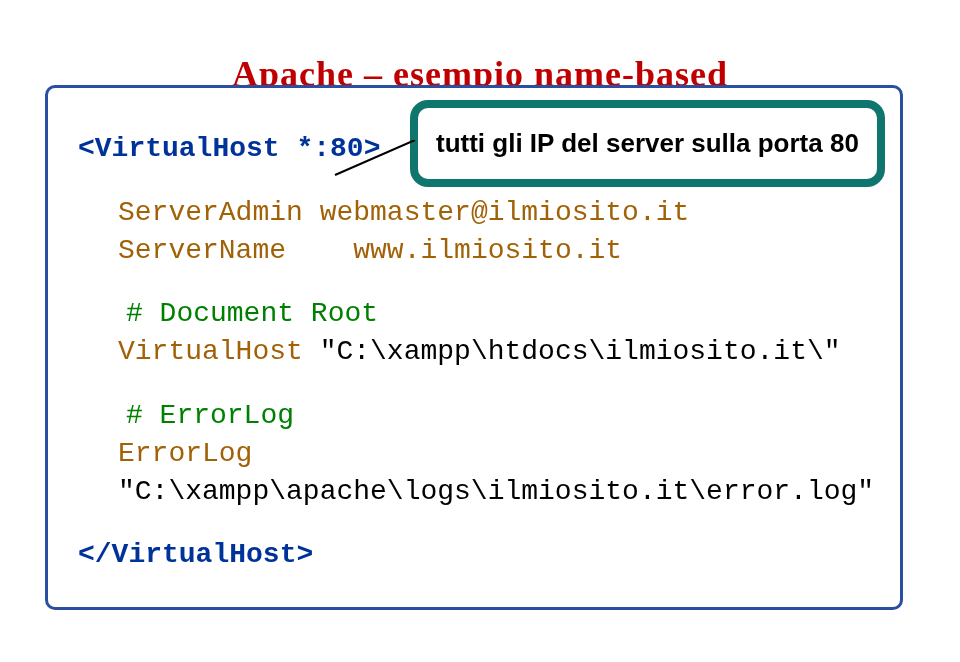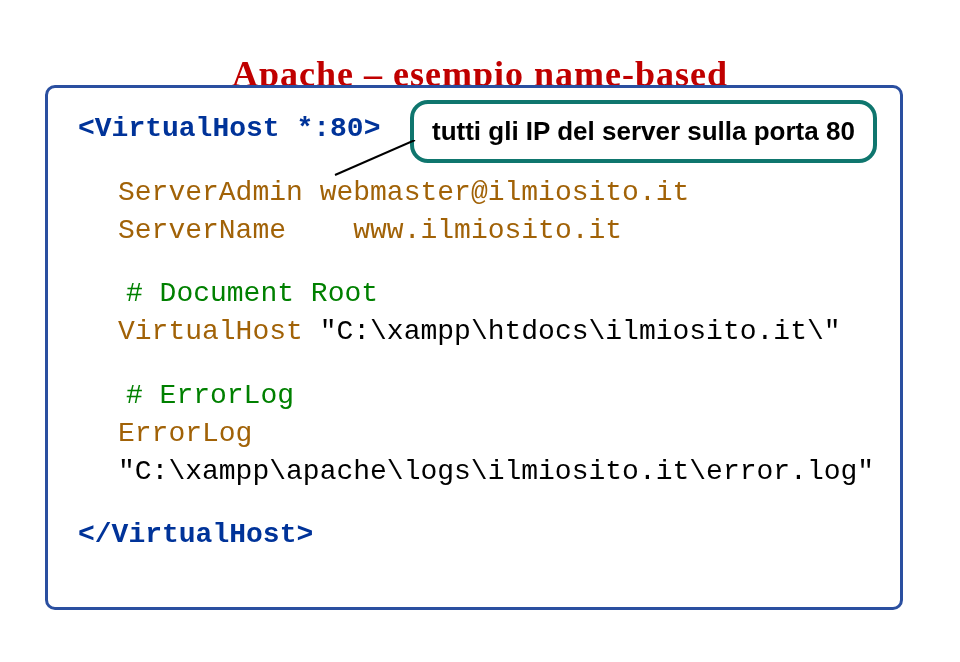--- a/index.html
+++ b/index.html
@@ -22,33 +22,33 @@
   }
   .code-box {
     position: absolute;
     left: 45px;
     top: 85px;
     width: 858px;
     height: 525px;
     border: 3px solid #2a4fa0;
     border-radius: 10px;
     background: #fff;
-    padding: 22px 30px;
+    padding: 42px 30px;
     box-sizing: border-box;
     font-family: "Courier New", Courier, monospace;
     font-size: 28px;
     line-height: 1.35;
   }
   .callout {
     position: absolute;
     left: 410px;
     top: 100px;
-    border: 4px solid #0f766e;
+    border: 8px solid #0f766e;
     border-radius: 18px;
-    padding: 12px 18px;
+    padding: 20px 18px;
     background: #fff;
     font-family: Arial, Helvetica, sans-serif;
     font-size: 26px;
     font-weight: bold;
     color: #000;
     white-space: nowrap;
   }
   .callout-line {
     position: absolute;
     left: 330px;

